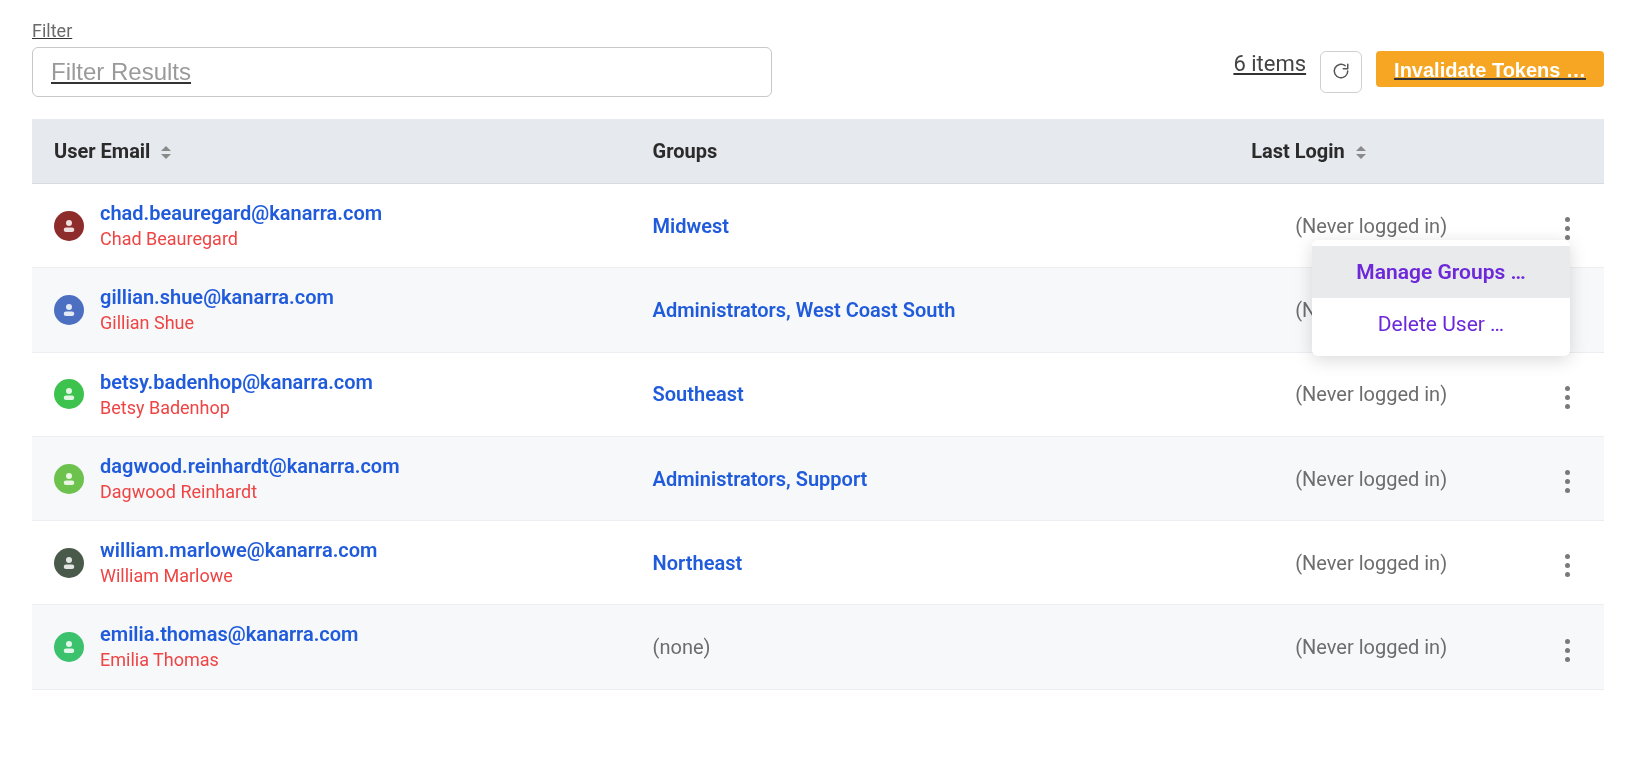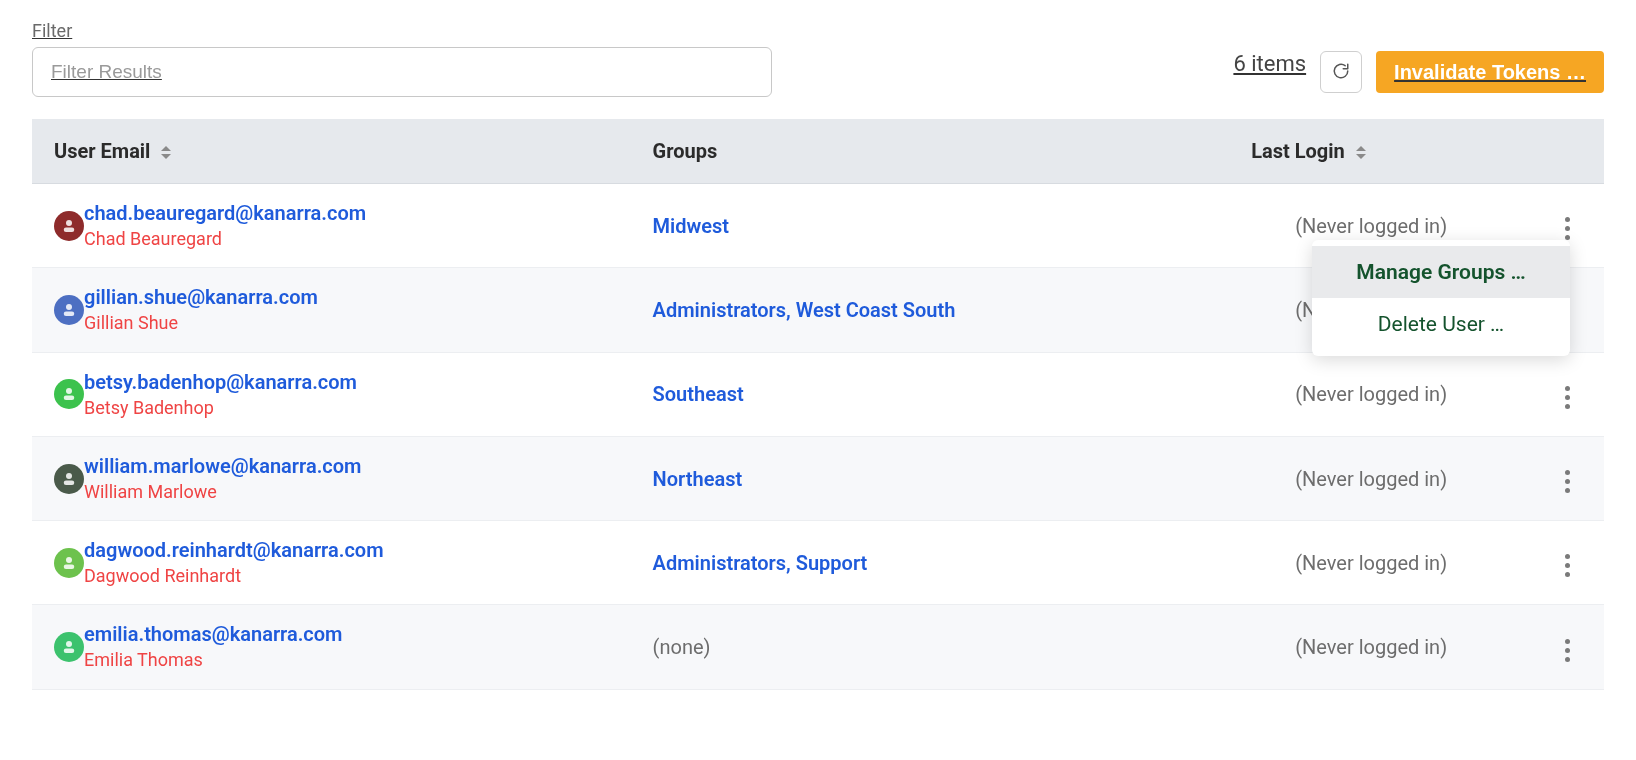--- a/index.html
+++ b/index.html
@@ -22,21 +22,21 @@
     .top-row {
       display: flex;
       align-items: center;
       justify-content: space-between;
       gap: 20px;
     }
     .filter-input {
       width: 740px;
       height: 50px;
       padding: 0 18px;
-      font-size: 19px;
+      font-size: 24px;
       border: 1px solid #c8c8c8;
       border-radius: 6px;
       outline: none;
       color: #333;
     }
     .filter-input::placeholder {
       color: #9a9a9a;
     }
     .right-controls {
       display: flex;
@@ -52,21 +52,21 @@
       border: 1px solid #cfcfcf;
       border-radius: 6px;
       background: #ffffff;
       display: flex;
       align-items: center;
       justify-content: center;
       cursor: pointer;
     }
     .refresh-btn svg { width: 18px; height: 18px; stroke: #555; fill: none; }
     .invalidate-btn {
-      height: 42px;
+      height: 36px;
       padding: 8px 18px;
       border: none;
       border-radius: 4px;
       background: #f6a623;
       color: #ffffff;
       font-size: 20px;
       font-weight: 600;
       cursor: pointer;
     }
     table.users {
@@ -106,20 +106,21 @@
       background: #f7f8fa;
     }
     table.users tbody td {
       padding: 16px 22px;
       vertical-align: middle;
       font-size: 20px;
     }
     .user-cell {
       display: flex;
       align-items: center;
+      gap: 16px;
     }
     .avatar {
       width: 30px; height: 30px;
       border-radius: 50%;
       flex-shrink: 0;
       display: flex;
       align-items: center;
       justify-content: center;
     }
     .avatar svg { width: 18px; height: 18px; }
@@ -172,21 +173,21 @@
       border-radius: 6px;
       box-shadow: 0 4px 18px rgba(0,0,0,0.15);
       min-width: 258px;
       z-index: 10;
       overflow: hidden;
       padding: 6px 0;
     }
     .dropdown-item {
       padding: 14px 22px;
       font-size: 21px;
-      color: #14532d;
+      color: #6d28d9;
       cursor: pointer;
       white-space: nowrap;
     }
     .dropdown-item.highlight {
       background: #e9eaec;
       font-weight: 600;
     }
     col.c-user { width: 575px; }
     col.c-groups { width: 575px; }
     col.c-login { width: 290px; }
@@ -312,56 +313,56 @@
         <td><span class="last-login">(Never logged in)</span></td>
         <td class="actions-cell"><div class="kebab">
             <span class="dot"></span>
             <span class="dot"></span>
             <span class="dot"></span>
           </div></td>
       </tr>
       <tr>
         <td>
           <div class="user-cell">
+            <div class="avatar" style="background: rgb(109, 194, 77);">
+              <svg viewBox="0 0 24 24" fill="rgba(255,255,255,0.85)">
+                <circle cx="12" cy="8" r="4"></circle>
+                <rect x="5" y="14" width="14" height="6" rx="3"></rect>
+              </svg>
+            </div>
+            <div class="user-text">
+              <a class="user-email" href="#">dagwood.reinhardt@kanarra.com</a>
+              <span class="user-name">Dagwood Reinhardt</span>
+            </div>
+          </div>
+        </td>
+        <td><a class="group-link" href="#">Administrators</a><span class="group-sep">, </span><a class="group-link" href="#">Support</a></td>
+        <td><span class="last-login">(Never logged in)</span></td>
+        <td class="actions-cell"><div class="kebab">
+            <span class="dot"></span>
+            <span class="dot"></span>
+            <span class="dot"></span>
+          </div></td>
+      </tr>
+      <tr>
+        <td>
+          <div class="user-cell">
             <div class="avatar" style="background: rgb(74, 90, 74);">
               <svg viewBox="0 0 24 24" fill="rgba(255,255,255,0.85)">
                 <circle cx="12" cy="8" r="4"></circle>
                 <rect x="5" y="14" width="14" height="6" rx="3"></rect>
               </svg>
             </div>
             <div class="user-text">
               <a class="user-email" href="#">william.marlowe@kanarra.com</a>
               <span class="user-name">William Marlowe</span>
             </div>
           </div>
         </td>
         <td><a class="group-link" href="#">Northeast</a></td>
-        <td><span class="last-login">(Never logged in)</span></td>
-        <td class="actions-cell"><div class="kebab">
-            <span class="dot"></span>
-            <span class="dot"></span>
-            <span class="dot"></span>
-          </div></td>
-      </tr>
-      <tr>
-        <td>
-          <div class="user-cell">
-            <div class="avatar" style="background: rgb(109, 194, 77);">
-              <svg viewBox="0 0 24 24" fill="rgba(255,255,255,0.85)">
-                <circle cx="12" cy="8" r="4"></circle>
-                <rect x="5" y="14" width="14" height="6" rx="3"></rect>
-              </svg>
-            </div>
-            <div class="user-text">
-              <a class="user-email" href="#">dagwood.reinhardt@kanarra.com</a>
-              <span class="user-name">Dagwood Reinhardt</span>
-            </div>
-          </div>
-        </td>
-        <td><a class="group-link" href="#">Administrators</a><span class="group-sep">, </span><a class="group-link" href="#">Support</a></td>
         <td><span class="last-login">(Never logged in)</span></td>
         <td class="actions-cell"><div class="kebab">
             <span class="dot"></span>
             <span class="dot"></span>
             <span class="dot"></span>
           </div></td>
       </tr>
       <tr>
         <td>
           <div class="user-cell">

